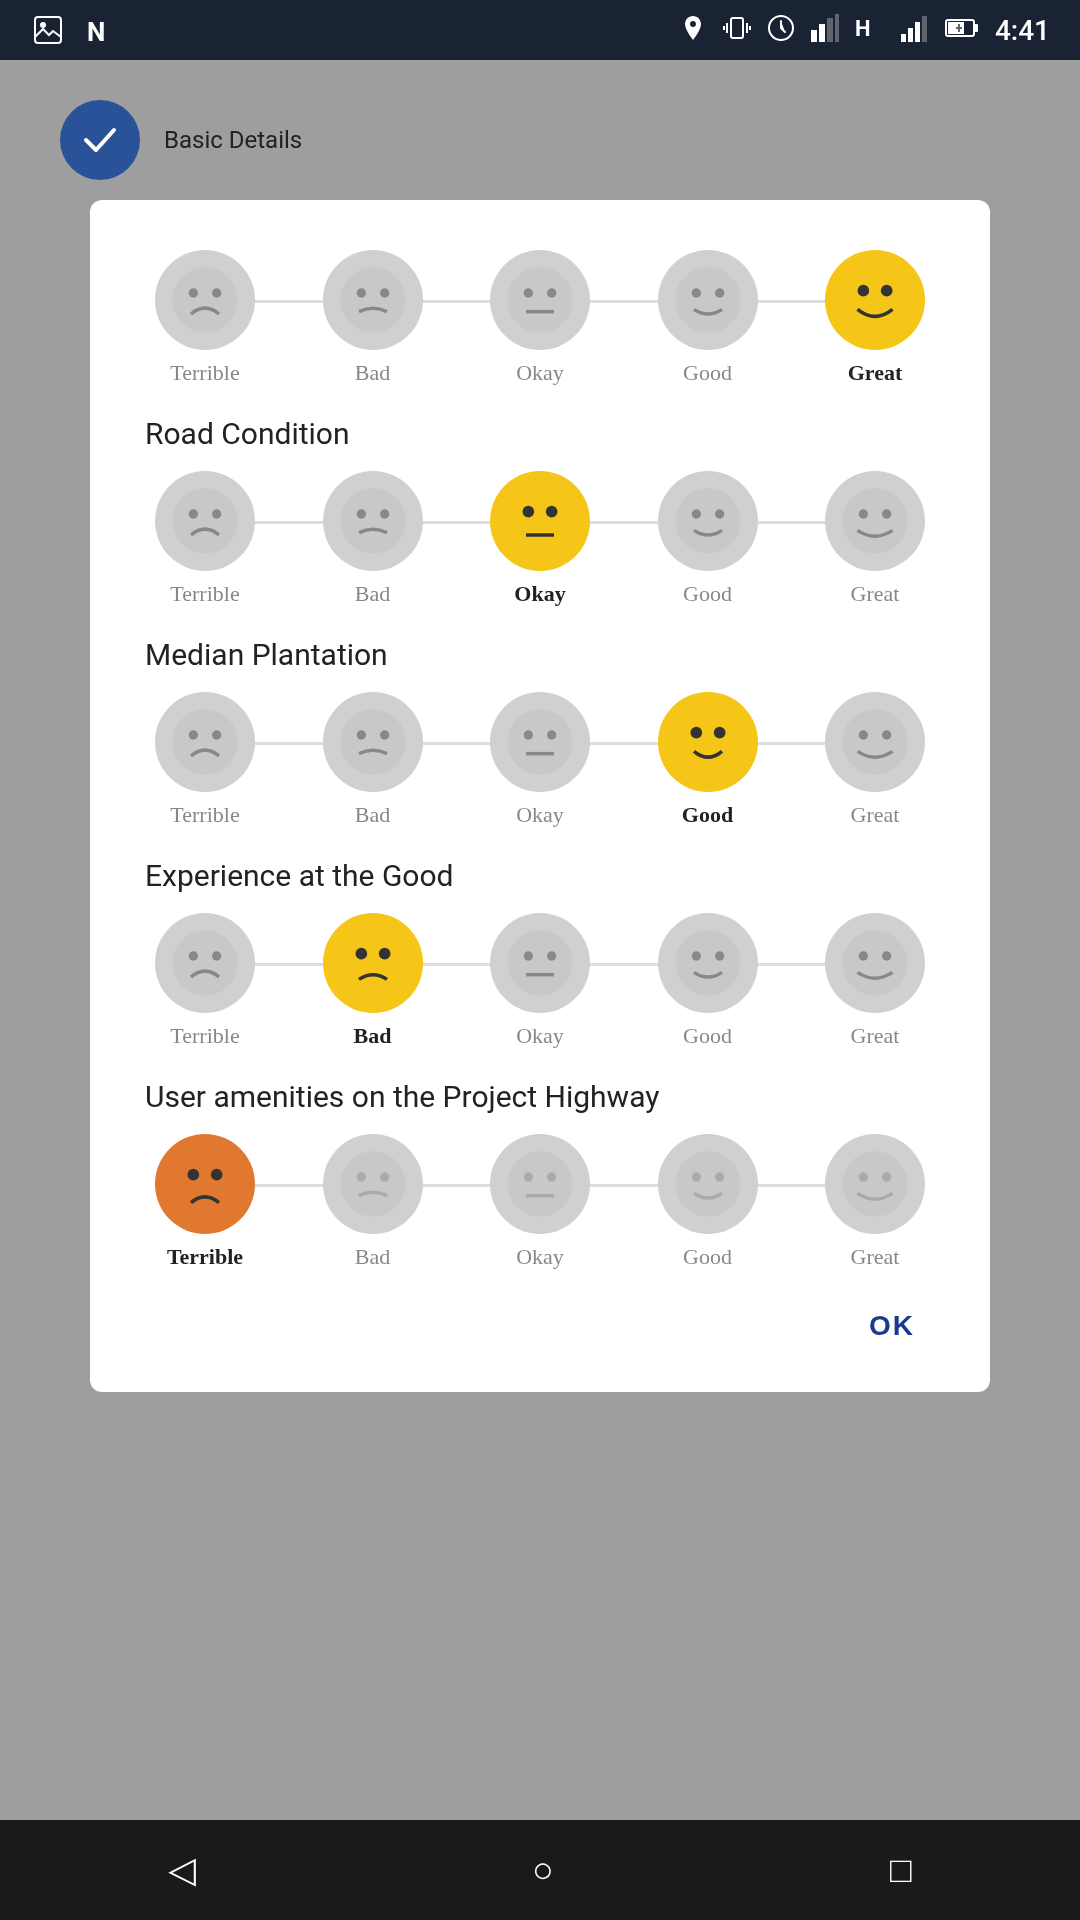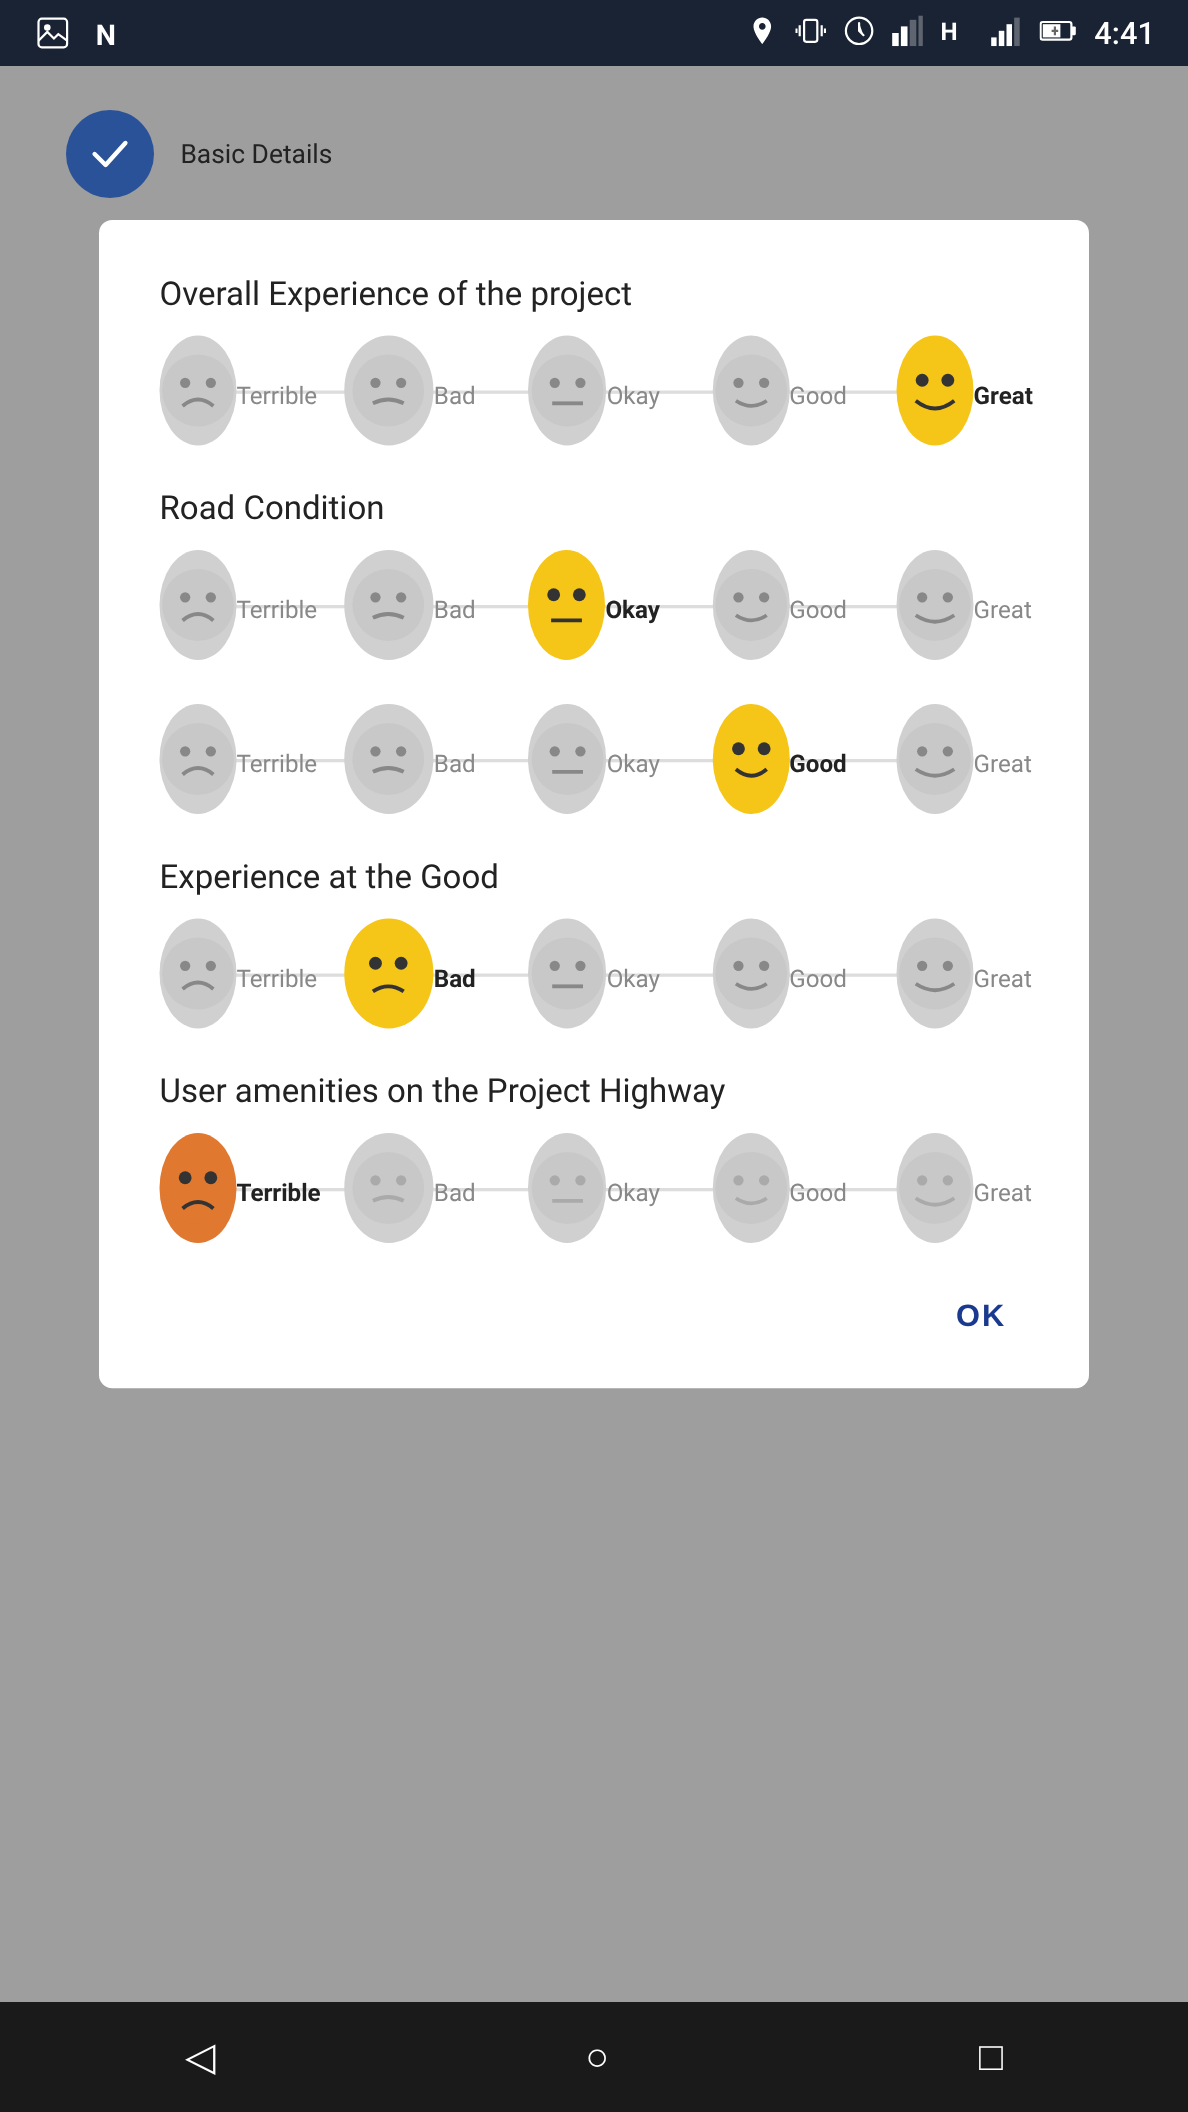--- a/index.html
+++ b/index.html
@@ -116,25 +116,26 @@
       position: absolute;
       top: 50px;
       left: 60px;
       right: 60px;
       height: 3px;
       background: #ddd;
       z-index: 0;
     }
     .rating-item {
       display: flex;
-      flex-direction: row;
+      flex-direction: column;
       align-items: center;
       position: relative;
       z-index: 1;
       width: 120px;
+      font-family: Liberation Serif, serif;
     }
     .face {
       width: 100px;
       height: 100px;
       border-radius: 50%;
       display: flex;
       align-items: center;
       justify-content: center;
       font-size: 52px;
       margin-bottom: 10px;
@@ -283,21 +284,20 @@
       <svg width="44" height="44" viewBox="0 0 44 44" fill="white">
         <path d="M8 22l10 10 18-20" stroke="white" stroke-width="4" fill="none" stroke-linecap="round" stroke-linejoin="round"></path>
       </svg>
     </div>
     <span class="page-title">Basic Details</span>
   </div>
 
   <div class="dialog">
 
     <div class="rating-section">
-      <div class="section-title">Overall Experience of the project</div>
       <div class="rating-row">
 
         <div class="rating-item">
           <div class="face face-inactive">
             <svg viewBox="0 0 60 60">
                 <circle cx="30" cy="30" r="28" fill="#c8c8c8"></circle>
                 <circle cx="20" cy="24" r="4" fill="#888"></circle>
                 <circle cx="40" cy="24" r="4" fill="#888"></circle>
                 <path d="M18 42 Q30 32 42 42" stroke="#888" stroke-width="3" fill="none"></path>
               </svg>
@@ -415,20 +415,21 @@
                 <circle cx="40" cy="24" r="4" fill="#888"></circle>
                 <path d="M15 38 Q30 48 45 38" stroke="#888" stroke-width="3" fill="none"></path>
               </svg>
           </div>
           <span class="rating-label">Great</span>
         </div>
       </div>
     </div>
 
     <div class="rating-section">
+      <div class="section-title">Median Plantation</div>
       <div class="rating-row">
 
         <div class="rating-item">
           <div class="face face-inactive">
             <svg viewBox="0 0 60 60">
                 <circle cx="30" cy="30" r="28" fill="#c8c8c8"></circle>
                 <circle cx="20" cy="24" r="4" fill="#888"></circle>
                 <circle cx="40" cy="24" r="4" fill="#888"></circle>
                 <path d="M18 42 Q30 32 42 42" stroke="#888" stroke-width="3" fill="none"></path>
               </svg>

